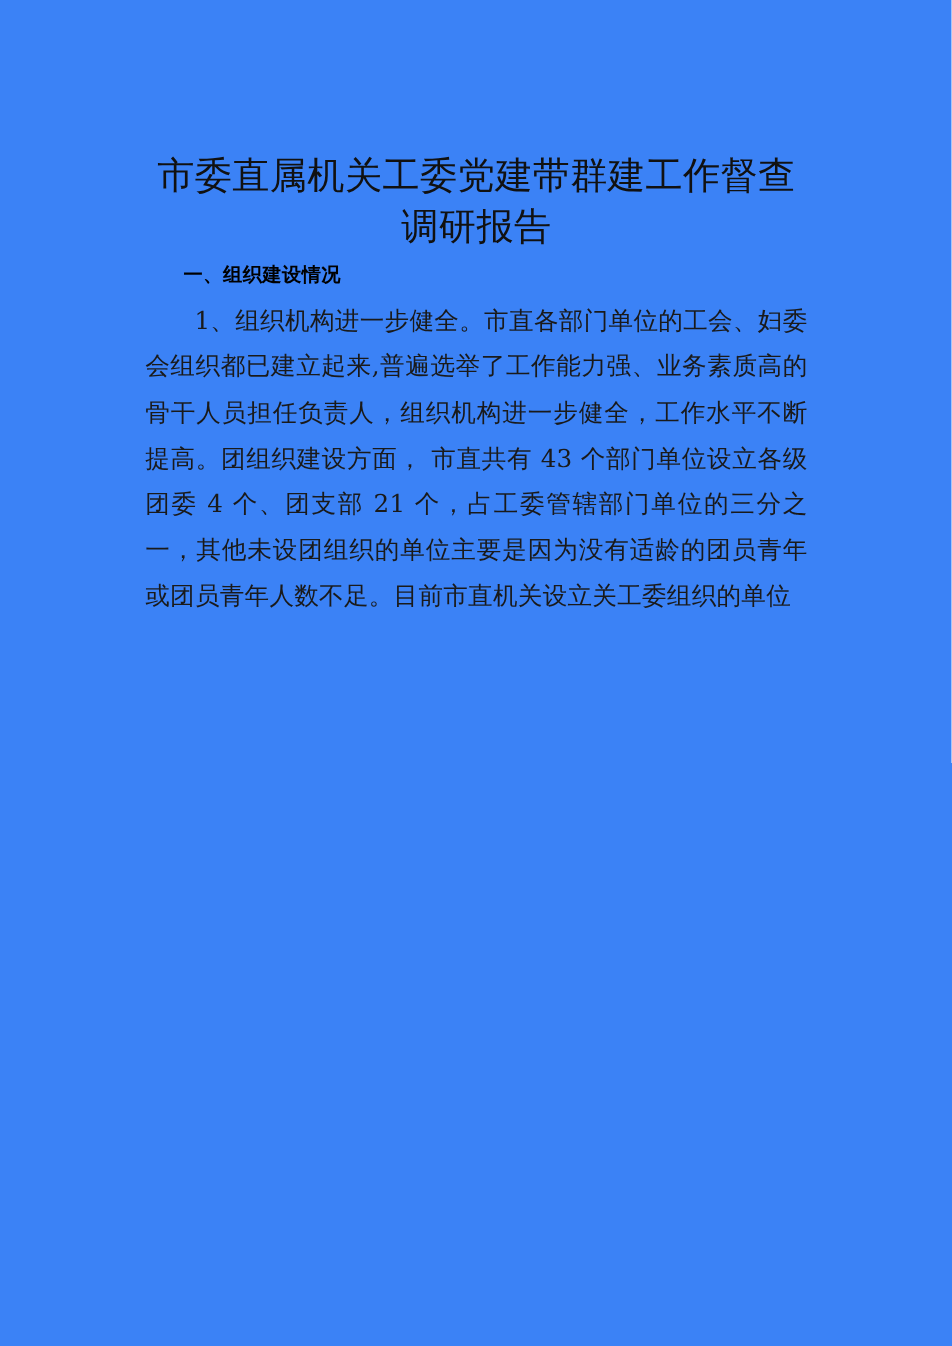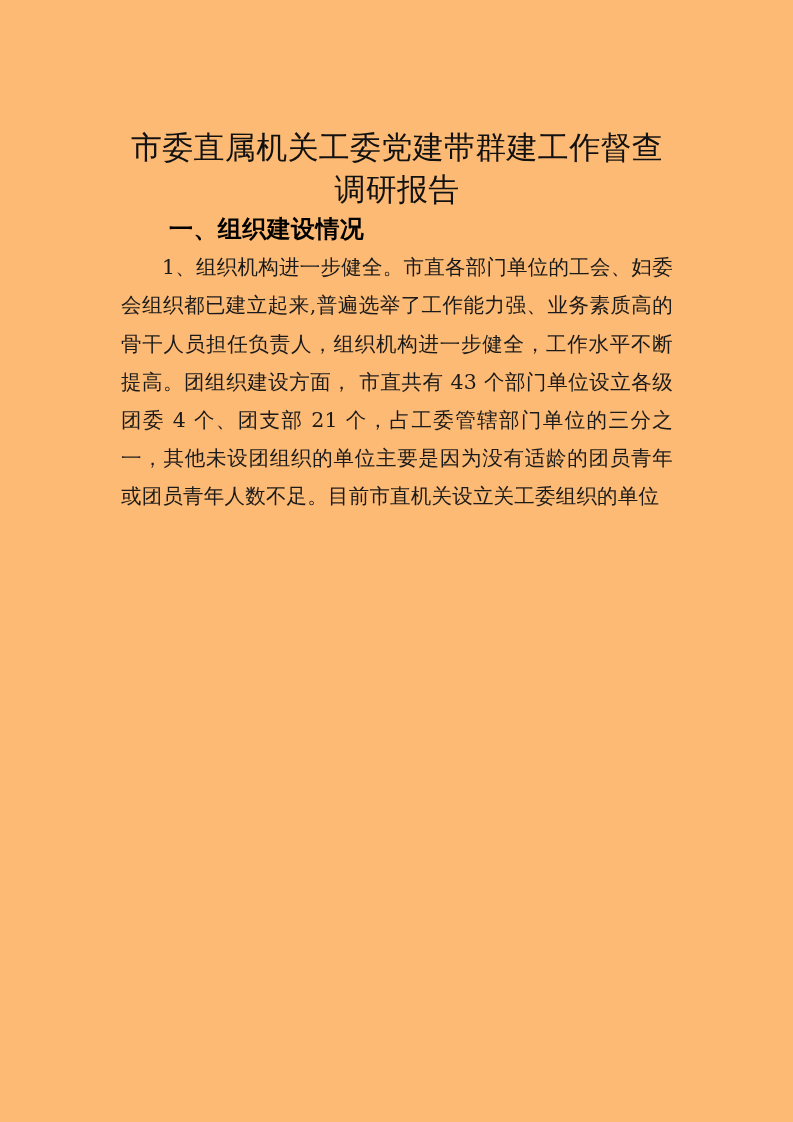--- a/index.html
+++ b/index.html
@@ -13,21 +13,21 @@
     overflow: hidden;
     font-family: "DejaVu Serif", "Liberation Serif", serif;
     color: #000000;
     -webkit-font-smoothing: antialiased;
   }
 
   .page {
     position: relative;
     width: 793px;
     height: 1122px;
-    background: #fdba74;
+    background: #3b82f6;
     box-sizing: border-box;
   }
 
   .content {
     position: absolute;
     left: 121px;
     top: 0;
     width: 552px;
   }
 
@@ -59,21 +59,21 @@
   }
 
   .para.first-body {
     margin-top: 34px;
   }
 
   
   .section-heading {
     margin: 0;
     font-family: "DejaVu Sans", "Liberation Sans", sans-serif;
-    font-size: 24px;
+    font-size: 16px;
     font-weight: 700;
     line-height: 38.2px;
     text-indent: 2em;
     letter-spacing: 0.4px;
     color: #000000;
   }
 </style>
 </head>
 <body>
 

